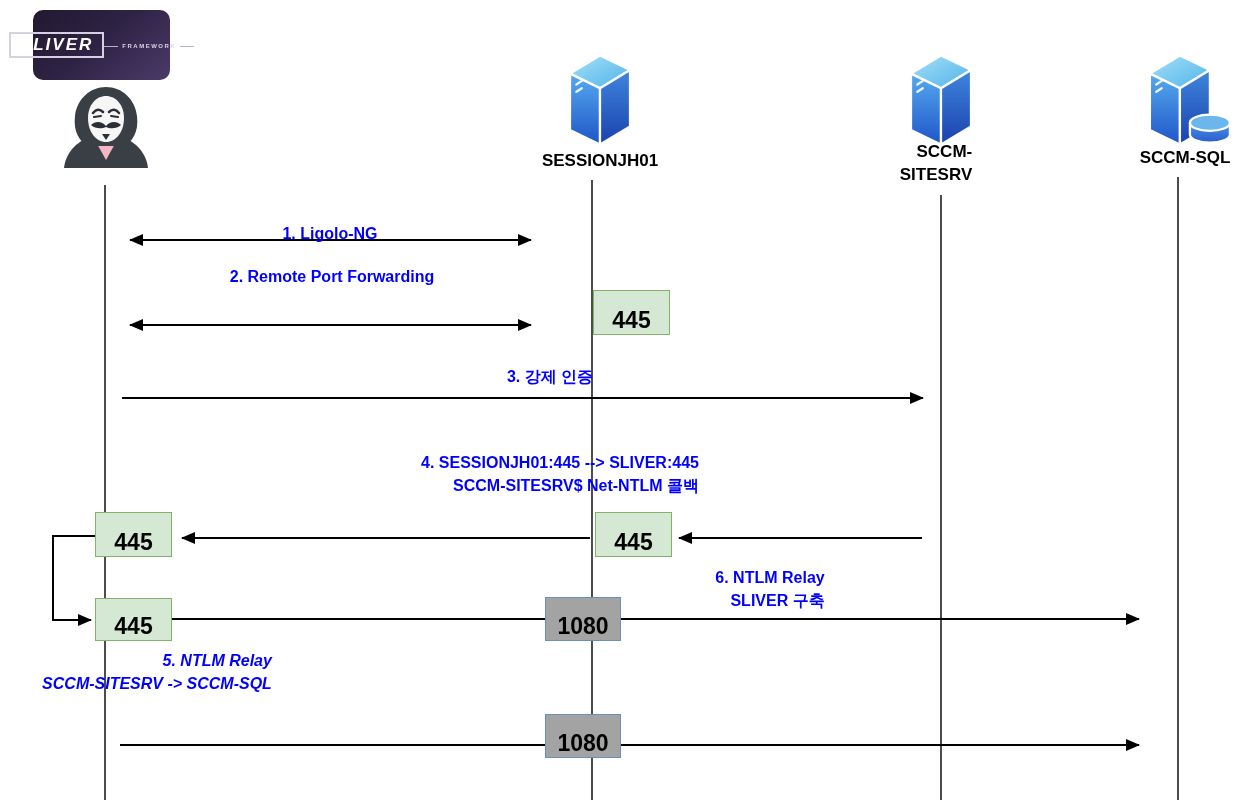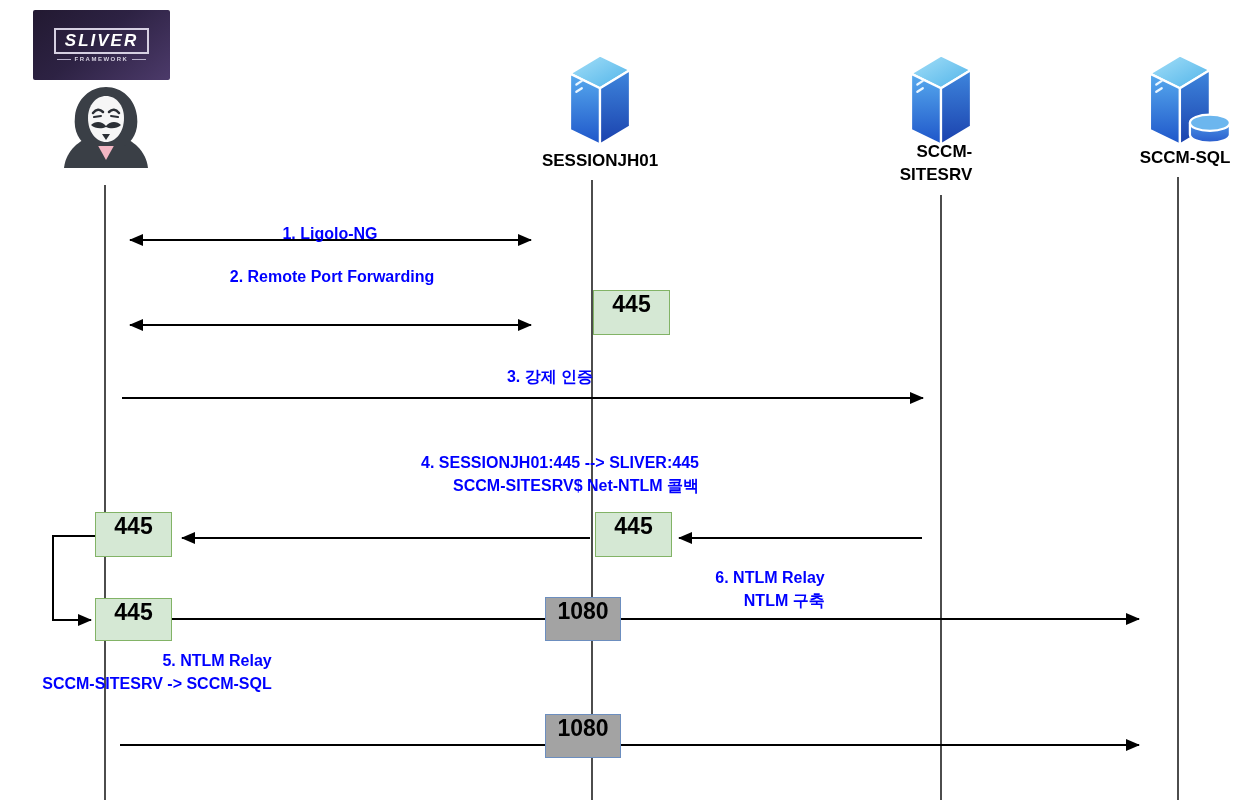--- a/index.html
+++ b/index.html
@@ -8,22 +8,22 @@
     font-family:"Liberation Sans","DejaVu Sans",sans-serif;overflow:hidden;
   }
   .links{position:absolute;left:0;top:0;z-index:1;}
   .abs{position:absolute;}
   .center{transform:translateX(-50%);text-align:right;}
 
   
   .logo{
     left:33px;top:10px;width:137px;height:70px;z-index:3;
     background:linear-gradient(140deg,#221931 0%,#2d2243 45%,#4c3a6a 100%);
-    display:flex;flex-direction:column;align-items:center;justify-content:center;
-    border-radius:2px;
+    display:flex;flex-direction:row;align-items:center;justify-content:center;
+    border-radius:10px;
   }
   .logo-box{
     border:2px solid #d6d0e2;padding:1px 9px 2px 9px;
     color:#ffffff;font-weight:bold;font-style:italic;font-size:17px;
     letter-spacing:2px;line-height:19px;
   }
   .logo-sub{
     margin-top:2px;display:flex;align-items:center;gap:4px;
     color:#d9d4e4;font-size:6px;letter-spacing:1.5px;font-weight:bold;
   }
@@ -36,21 +36,21 @@
   }
 
   
   .msg{
     z-index:3;color:#0000FF;font-weight:bold;font-size:16px;line-height:23px;
     white-space:nowrap;
   }
 
   
   .port{
-    z-index:2;display:flex;align-items:flex-start;justify-content:center;
+    z-index:2;display:flex;align-items:flex-end;justify-content:center;
     font-weight:bold;font-size:23px;color:#000;
     box-sizing:border-box;
   }
   .port.green{background:#d5e8d4;border:1.5px solid #82b366;}
   .port.blue{background:#a3a3a3;border:1.5px solid #6c8ebf;margin-left:33px;}
 
   .icon-wrap{z-index:3;}
 </style>
 </head>
 <body>
@@ -173,27 +173,27 @@
   <div class="abs msg center" style="left:332px;top:265px;">
     <div>2. Remote Port Forwarding</div>
   </div>
   <div class="abs msg center" style="left:550px;top:365px;">
     <span>3. 강제 인증</span>
   </div>
   <div class="abs msg center" style="left:560px;top:451px;">
     <div>4. SESSIONJH01:445 --&gt; SLIVER:445</div>
     <div>SCCM-SITESRV$ Net-NTLM 콜백</div>
   </div>
-  <div class="abs msg center" style="left:157px;top:649px;">
+  <div class="abs msg center" style="left:157px;top:649px;font-style:italic;">
     <div>5. NTLM Relay</div>
     <div>SCCM-SITESRV -&gt; SCCM-SQL</div>
   </div>
   <div class="abs msg center" style="left:770px;top:566px;">
     <div>6. NTLM Relay</div>
-    <div>NTLM 구축</div>
+    <div>SLIVER 구축</div>
   </div>
 
   <div class="abs port green" style="left:593px;top:290px;width:77px;height:45px;">
     <span>445</span>
   </div>
   <div class="abs port green" style="left:95px;top:512px;width:77px;height:45px;">
     <span>445</span>
   </div>
   <div class="abs port green" style="left:595px;top:512px;width:77px;height:45px;">
     <span>445</span>

